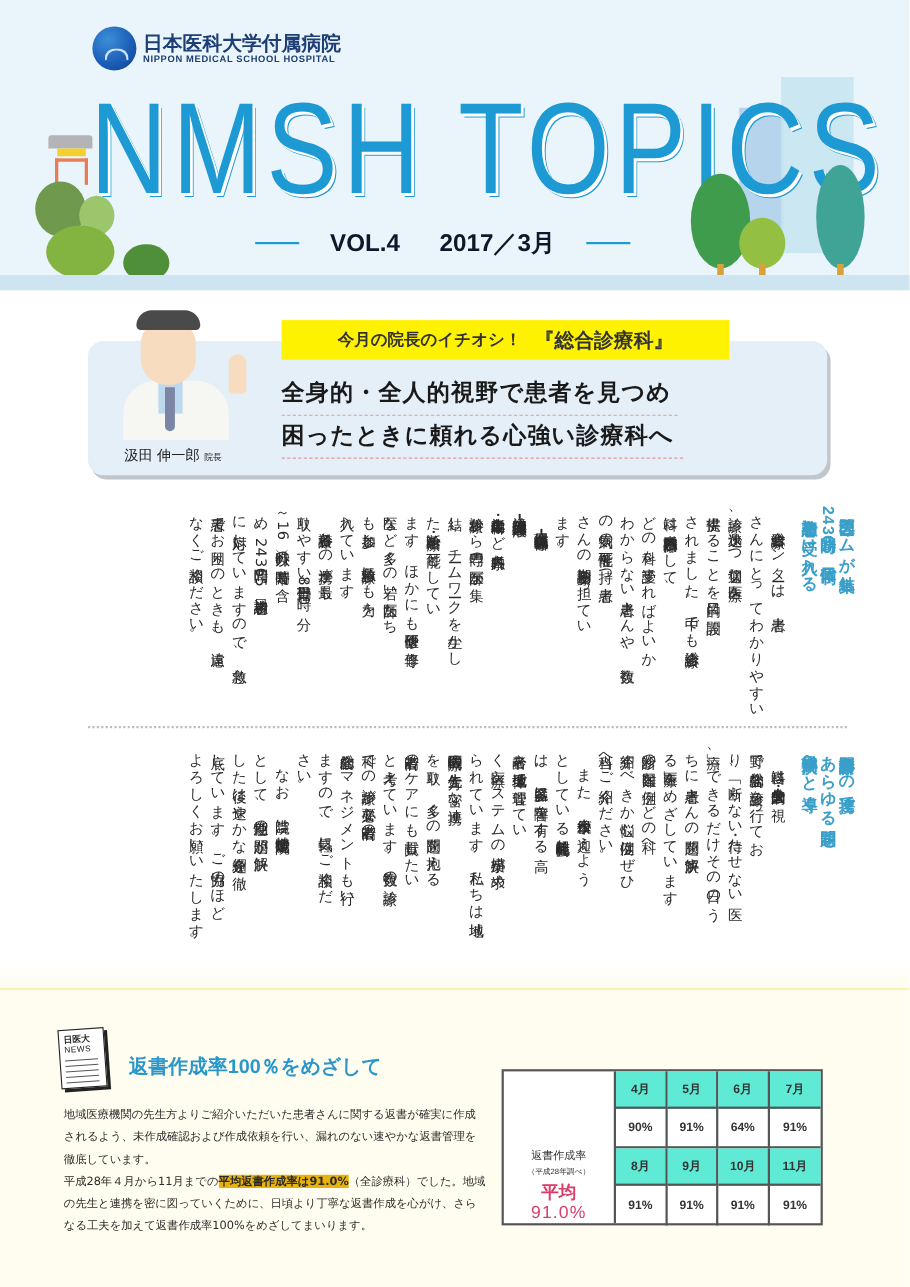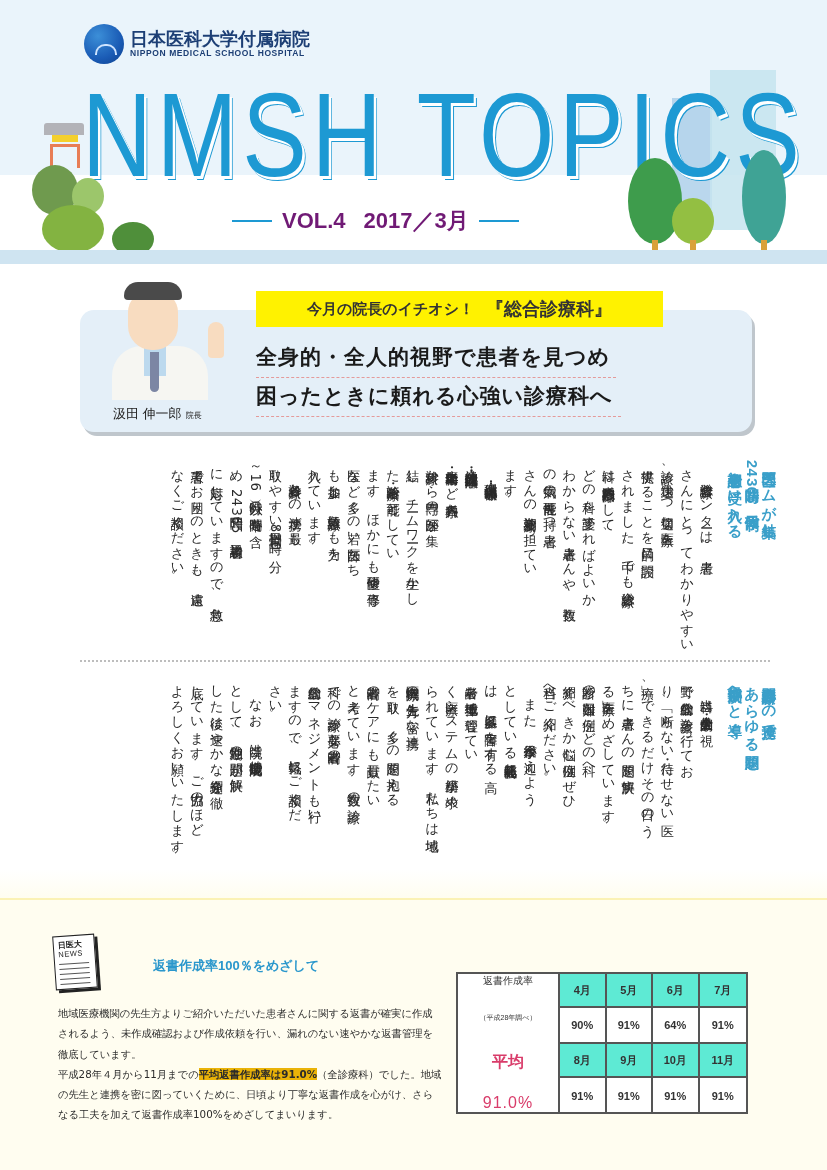--- a/index.html
+++ b/index.html
@@ -1,21 +1,21 @@
 <!DOCTYPE html>
 <html><head>
 <meta charset="utf-8">
 <style>
   * { box-sizing: border-box; margin: 0; padding: 0; }
   html, body { width: 827px; height: 1170px; background: #ffffff; overflow: hidden; }
   body { position: relative; font-family: "DejaVu Sans", "Liberation Sans", sans-serif; color: #222; }
 
   
   .header {
-    position: absolute; left: 0; top: 0; width: 827px; height: 175px;
+    position: absolute; left: 0; top: 0; width: 827px; height: 250px;
     background: #eaf4fb;
   }
   .header-band { position: absolute; left: 0; top: 250px; width: 827px; height: 14px; background: #cfe4f1; }
   .logo { position: absolute; left: 84px; top: 24px; display: flex; align-items: center; gap: 6px; }
   .logo-mark {
     width: 40px; height: 40px; border-radius: 50%;
     background: radial-gradient(circle at 35% 30%, #3c8fd8 0%, #1a5bb5 60%, #0e3f8a 100%);
     position: relative;
   }
   .logo-mark::after {
@@ -27,22 +27,22 @@
 
   .title {
     position: absolute; left: 82px; top: 76px; width: 680px;
     font-family: "Liberation Sans", sans-serif; font-weight: normal;
     font-size: 118px; line-height: 118px; letter-spacing: 6px;
     color: #1d99d3; transform: scaleX(0.82); transform-origin: left top;
     text-shadow: 3px 3px 0 #ffffff, 4px 4px 0 #1d99d3;
     white-space: nowrap;
   }
   .vol-line {
-    position: absolute; left: 232px; top: 206px; display: flex; align-items: center; gap: 10px;
-    color: #701a75; font-family: "Liberation Sans", sans-serif; font-weight: bold; font-size: 22px;
+    position: absolute; left: 232px; top: 206px; display: flex; align-items: center; gap: 28px;
+    color: #0f172a; font-family: "Liberation Sans", sans-serif; font-weight: bold; font-size: 22px;
   }
   .vol-line .dash { width: 40px; height: 2px; background: #1d99d3; }
 
   
   .shrine-roof { position: absolute; left: 44px; top: 123px; width: 40px; height: 12px; background: #b3b3b8; border-radius: 3px 3px 0 0; }
   .shrine-yellow { position: absolute; left: 52px; top: 135px; width: 26px; height: 7px; background: #f4d02c; }
   .shrine-body { position: absolute; left: 50px; top: 144px; width: 30px; height: 24px; border: 3px solid #e87d55; border-bottom: none; }
   .tree { position: absolute; border-radius: 50%; }
   .trunk { position: absolute; width: 6px; background: #d9a13a; }
   .building1 { position: absolute; left: 672px; top: 98px; width: 40px; height: 130px; background: #a9cde8; opacity: 0.8; }
@@ -108,35 +108,35 @@
   .news-icon {
     position: absolute; left: 54px; top: 935px; width: 42px; height: 54px;
     background: #fff; border: 1.5px solid #222; transform: rotate(-4deg);
     box-shadow: 3px 3px 0 #222;
   }
   .news-icon .t1 { position: absolute; left: 4px; top: 3px; font-size: 8px; font-weight: bold; color: #222; font-family: "Liberation Sans", sans-serif; }
   .news-icon .t2 { position: absolute; left: 4px; top: 13px; font-size: 7.5px; color: #222; font-family: "Liberation Sans", sans-serif; letter-spacing: 0.5px; }
   .news-icon .ln { position: absolute; left: 4px; height: 1px; width: 30px; background: #555; }
   .news-title {
     position: absolute; left: 117px; top: 957px;
-    font-family: "Liberation Sans", sans-serif; font-weight: bold; font-size: 13px; color: #2a97cc; margin-left: 36px;
+    font-family: "Liberation Sans", sans-serif; font-weight: bold; font-size: 18px; color: #2a97cc;
   }
   .news-body {
     position: absolute; left: 58px; top: 1003px; width: 384px;
     font-family: "DejaVu Sans", sans-serif; font-size: 10.3px; line-height: 20.3px; color: #2a2a2a;
   }
   .news-body .hl { background: #eab308; font-weight: bold; }
 
   .rate-table {
     position: absolute; left: 456px; top: 972px; width: 292px; height: 142px;
     border: 2px solid #555; background: #fff; display: flex;
   }
   .rate-left {
     width: 102px; border-right: 2px solid #555; display: flex; flex-direction: column;
-    align-items: center; justify-content: space-between; text-align: center;
+    align-items: center; justify-content: flex-end; text-align: center;
   }
   .rate-left .lbl { font-family: "Liberation Sans", sans-serif; font-size: 10px; color: #333; }
   .rate-left .sub { font-family: "Liberation Sans", sans-serif; font-size: 7px; color: #333; margin-top: 2px; }
   .rate-left .avg { font-family: "Liberation Sans", sans-serif; font-size: 16px; font-weight: bold; color: #d93c6a; margin-top: 6px; line-height: 18px; }
   .rate-left .avgv { font-family: "Liberation Sans", sans-serif; font-size: 16px; font-weight: normal; color: #d93c6a; line-height: 18px; letter-spacing: 1px; }
   .rate-grid { flex: 1; display: grid; grid-template-columns: repeat(4, 1fr); grid-template-rows: 34px 36px 34px 36px; }
   .rate-grid .cell {
     display: flex; align-items: center; justify-content: center;
     font-family: "Liberation Sans", sans-serif; font-size: 11px; font-weight: bold; color: #333;
     border-right: 2px solid #555; border-bottom: 2px solid #555;

